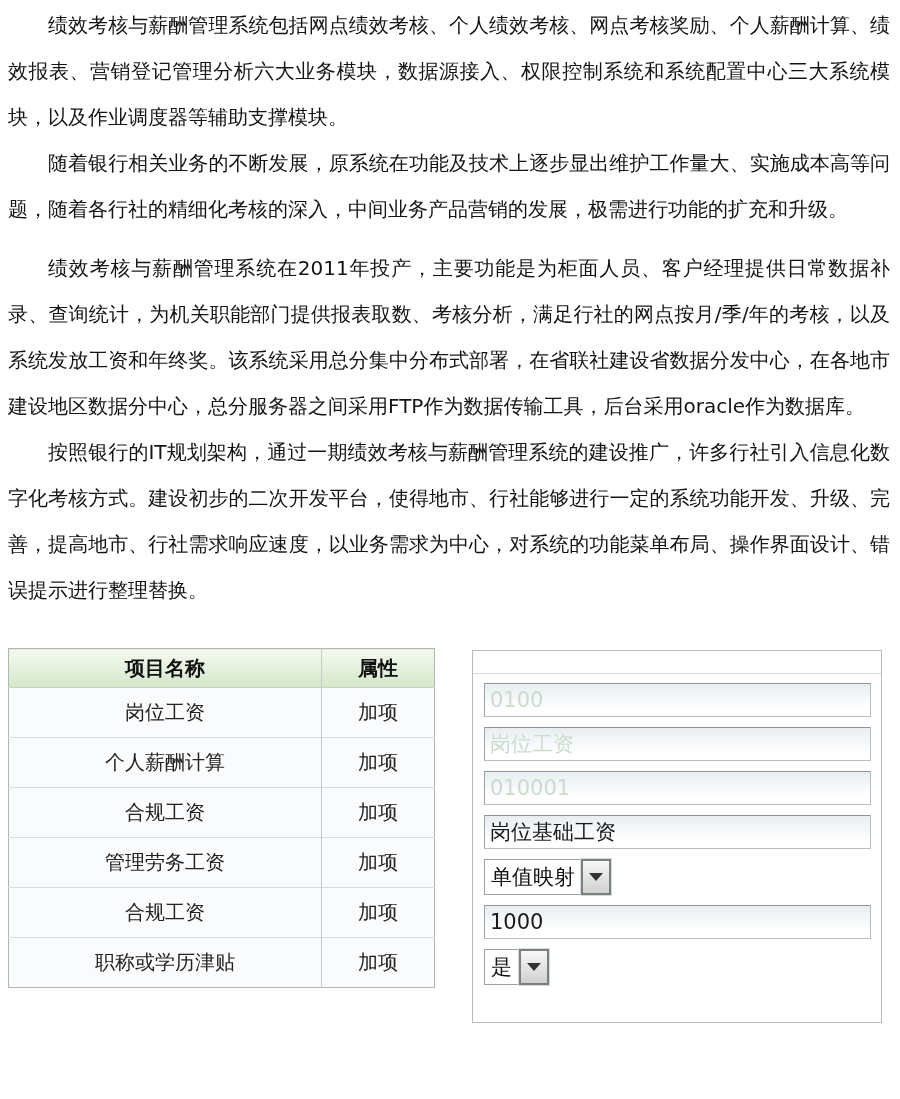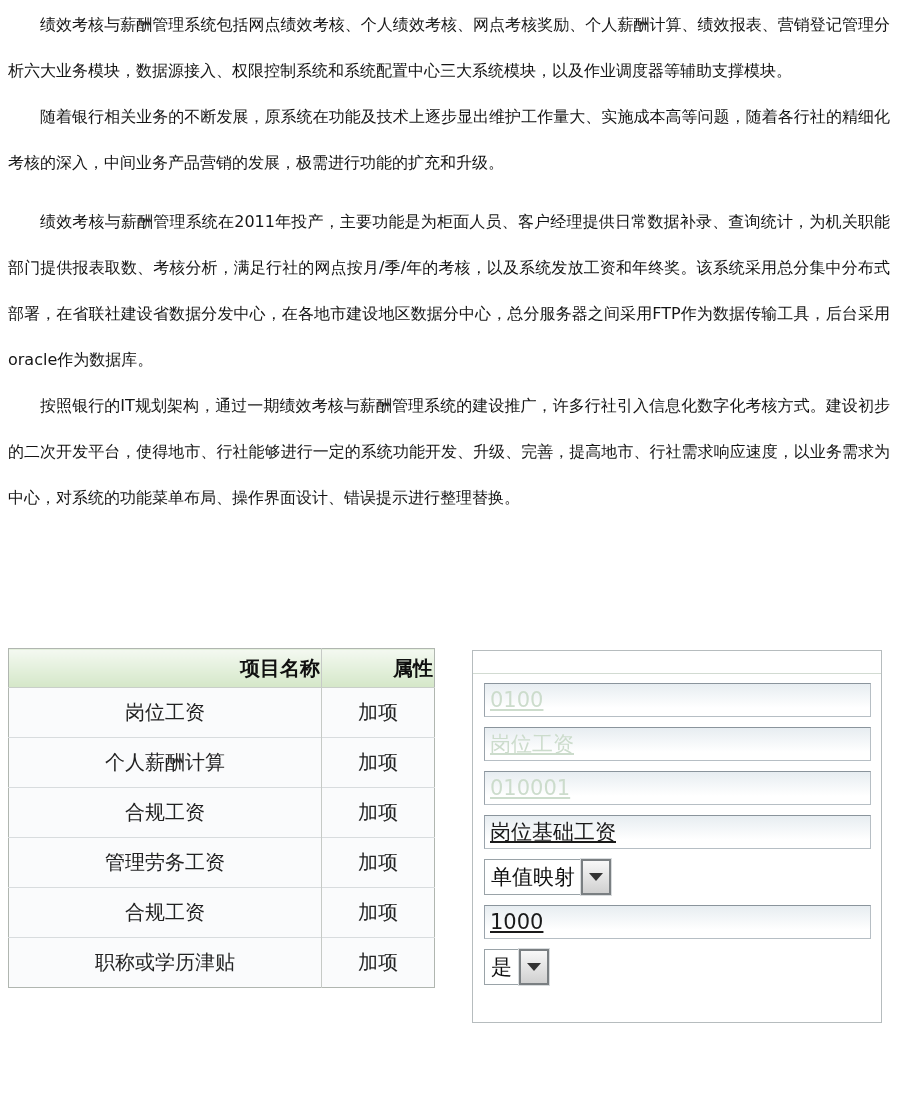--- a/index.html
+++ b/index.html
@@ -1,50 +1,50 @@
 <!DOCTYPE html>
 <html><head>
 <meta charset="utf-8">
 <style>
   html,body { margin:0; padding:0; background:#ffffff; }
   body { font-family:"DejaVu Sans", sans-serif; }
   .page { position:relative; width:900px; height:1099px; background:#ffffff; overflow:hidden; }
 
   
   .text-block { position:absolute; top:2px; left:8px; width:882px;
-                font-size:16px; line-height:46px; color:#141414;
+                font-size:20px; line-height:46px; color:#141414;
                 text-align:justify; text-justify:inter-character; }
   .text-block p { margin:0; text-indent:2em; }
   .text-block p.gap-before { margin-top:13px; }
 
   
   .items-table { position:absolute; left:8px; top:648px; width:420px;
                  border-collapse:collapse; table-layout:fixed;
                  background:#fbfcfd; font-size:20px; color:#222;
                  border:1px solid #b0b6b0; }
   .items-table th { height:36px; font-weight:bold; color:#101010; font-size:20px;
                     background:linear-gradient(#f4f9f1,#d4e7c8);
-                    border-bottom:1px solid #c9cfc9; text-align:right; }
+                    border-bottom:1px solid #c9cfc9; text-align:center; }
   .items-table td { height:47px; text-align:center; vertical-align:middle;
                     border-top:1px solid #d8dcde; background:#fafbfc; }
   .items-table .col-name { width:310px; border-right:1px solid #c6cac6; }
   .items-table .col-attr { width:110px; }
 
   
   .panel { position:absolute; left:472px; top:650px; width:410px; height:373px;
            box-sizing:border-box; border:1px solid #b6bcbe; background:#ffffff; }
   .panel-top { height:22px; border-bottom:1px solid #d2dbd2; background:#ffffff; }
   .panel-body { padding:9px 11px 0 11px; }
 
   .field { display:block; width:387px; height:34px; box-sizing:border-box;
            margin:0 0 10px 0; font-size:21px; padding:2px 5px; color:#1a1a1a;
            font-family:"DejaVu Sans", sans-serif;
            background:linear-gradient(#e7edf1,#ffffff 75%);
            border:1px solid #b6bec4; border-top-color:#8a949c; border-left-color:#9aa3ab;
-           outline:none;text-decoration:underline; }
+           outline:none; }
   .field.disabled { color:#ccdccc; }
 
   .selectbox { display:flex; align-items:stretch; height:36px; margin:0 0 10px 0;
                width:max-content; }
   .select-text { display:flex; align-items:center; padding:0 6px; min-width:22px;
                  border:1px solid #9aa3a8; border-right:none; background:#ffffff;
                  font-size:21px; color:#111; }
   .select-btn { width:30px; box-sizing:border-box; border:2px solid #7a7f82;
                 outline:1px solid #d9dcde; cursor:pointer;
                 background:linear-gradient(#f8f8f8,#d0d0d0);

